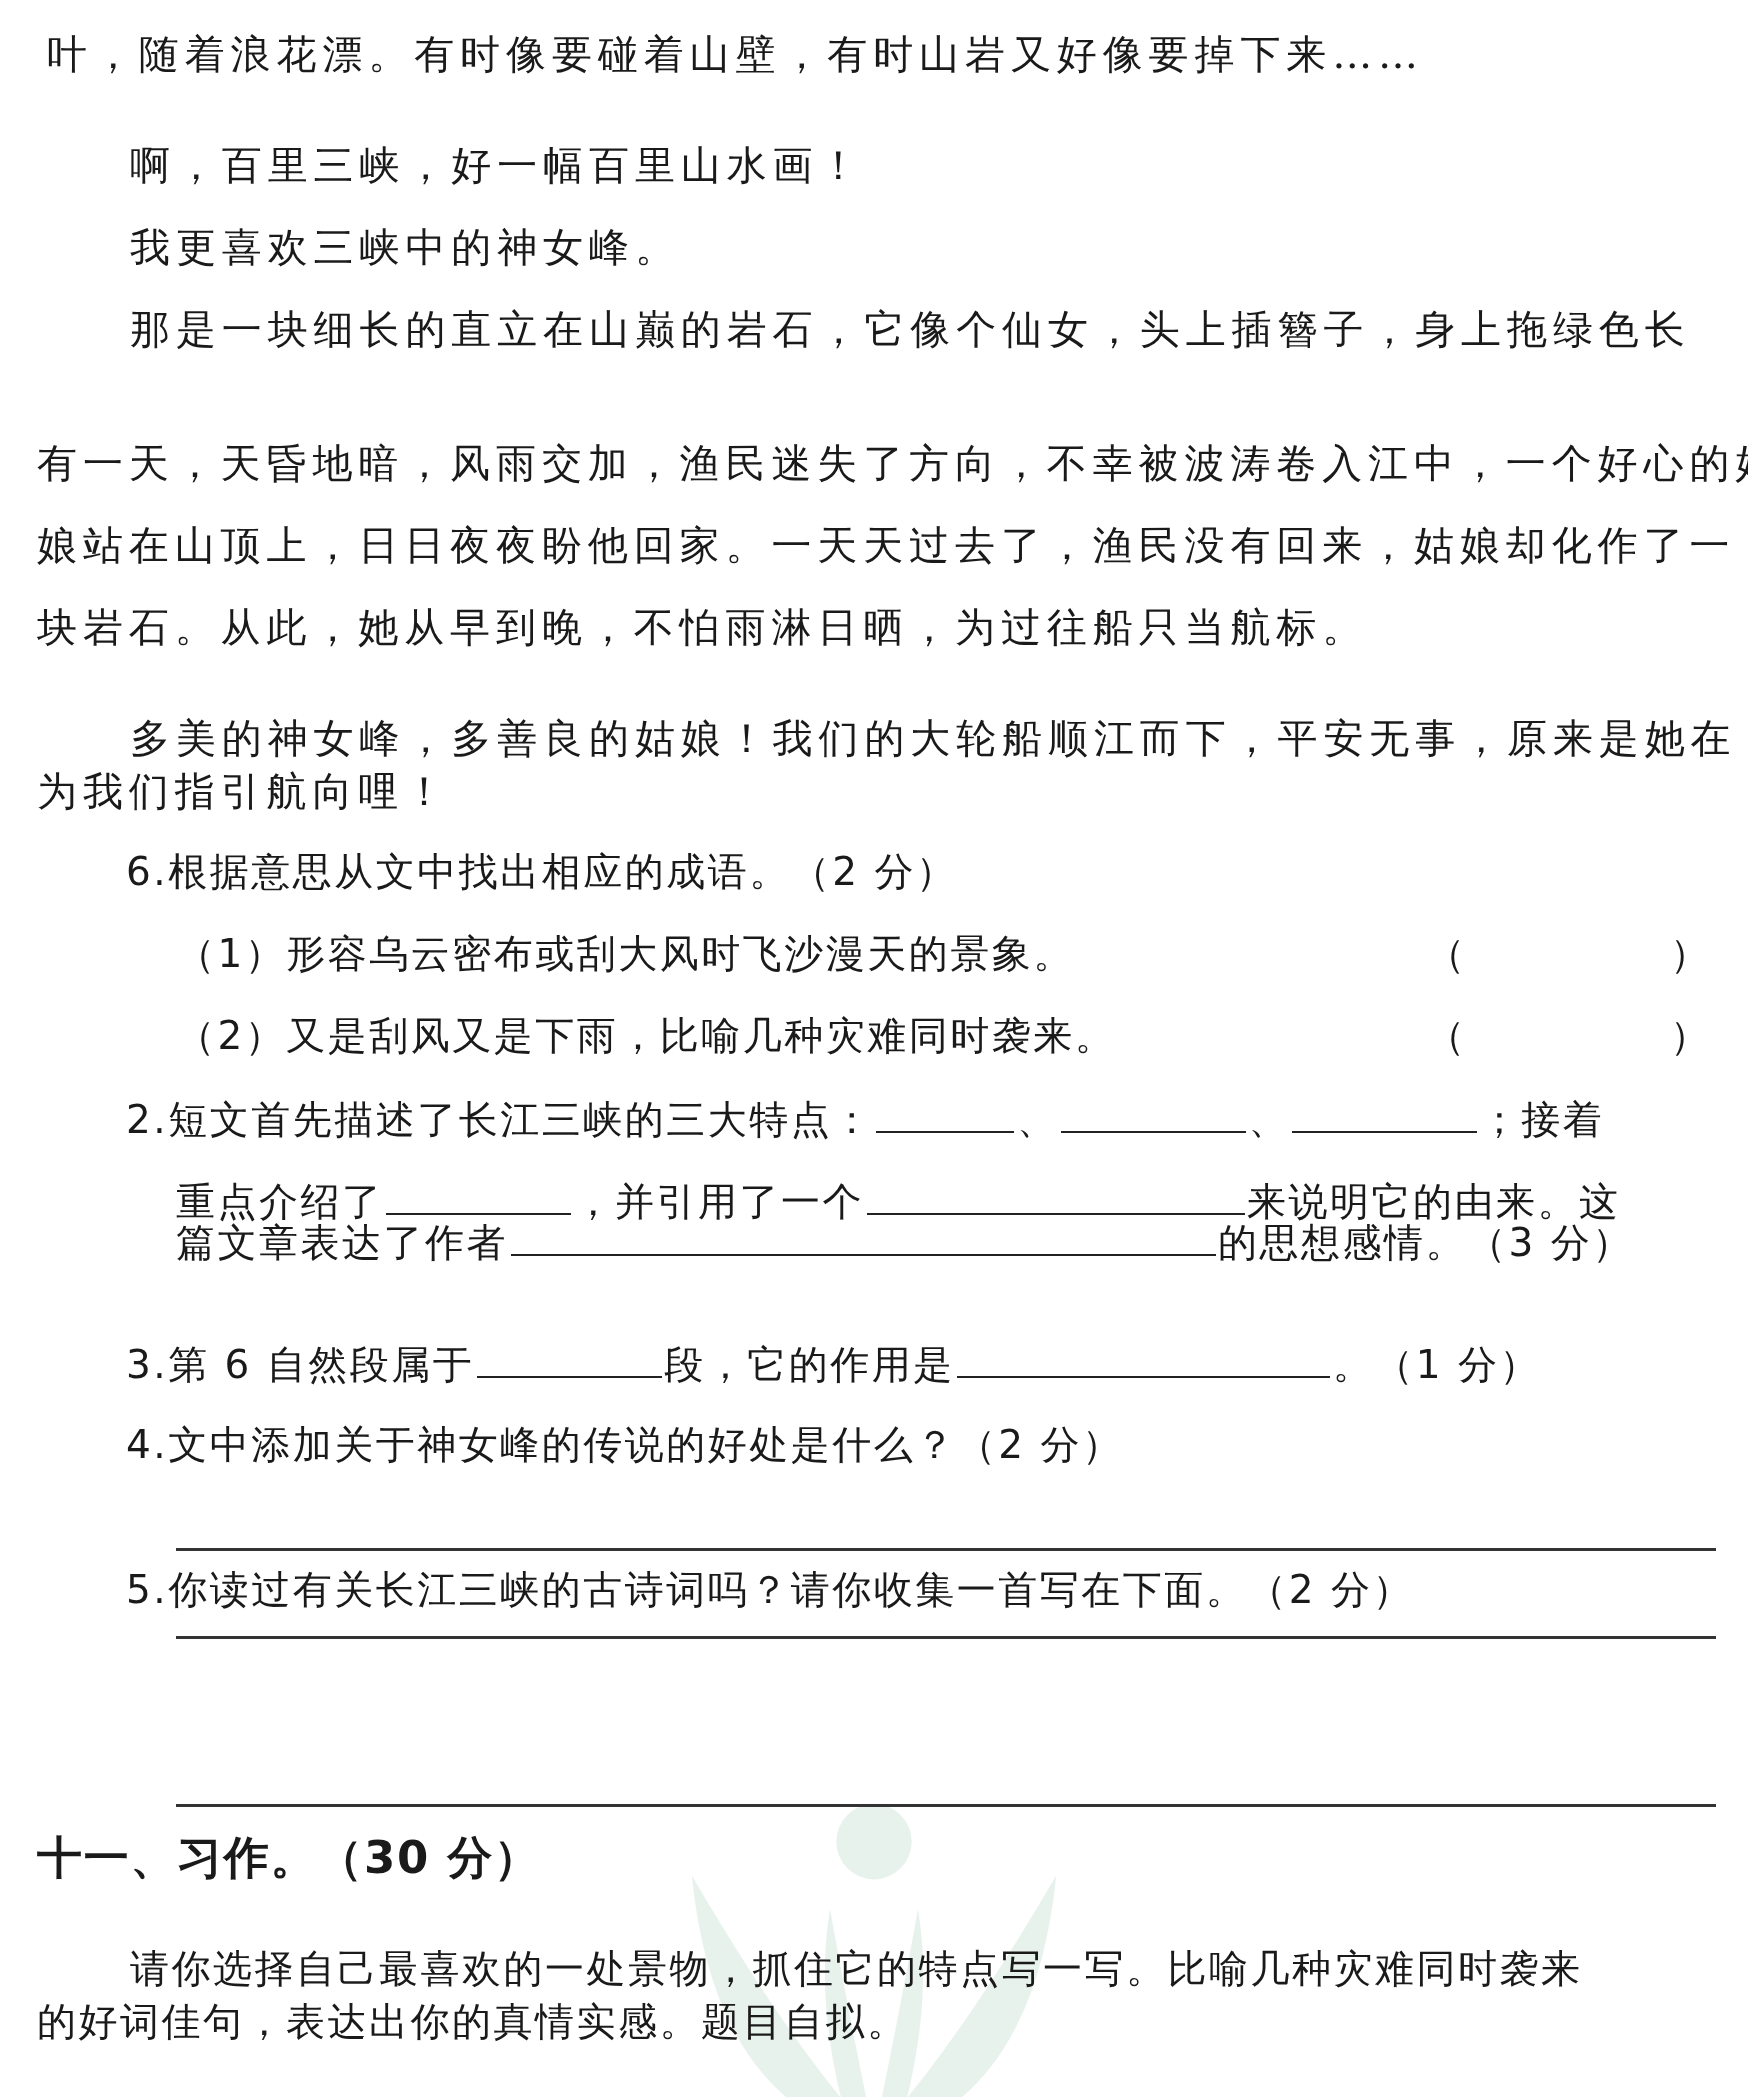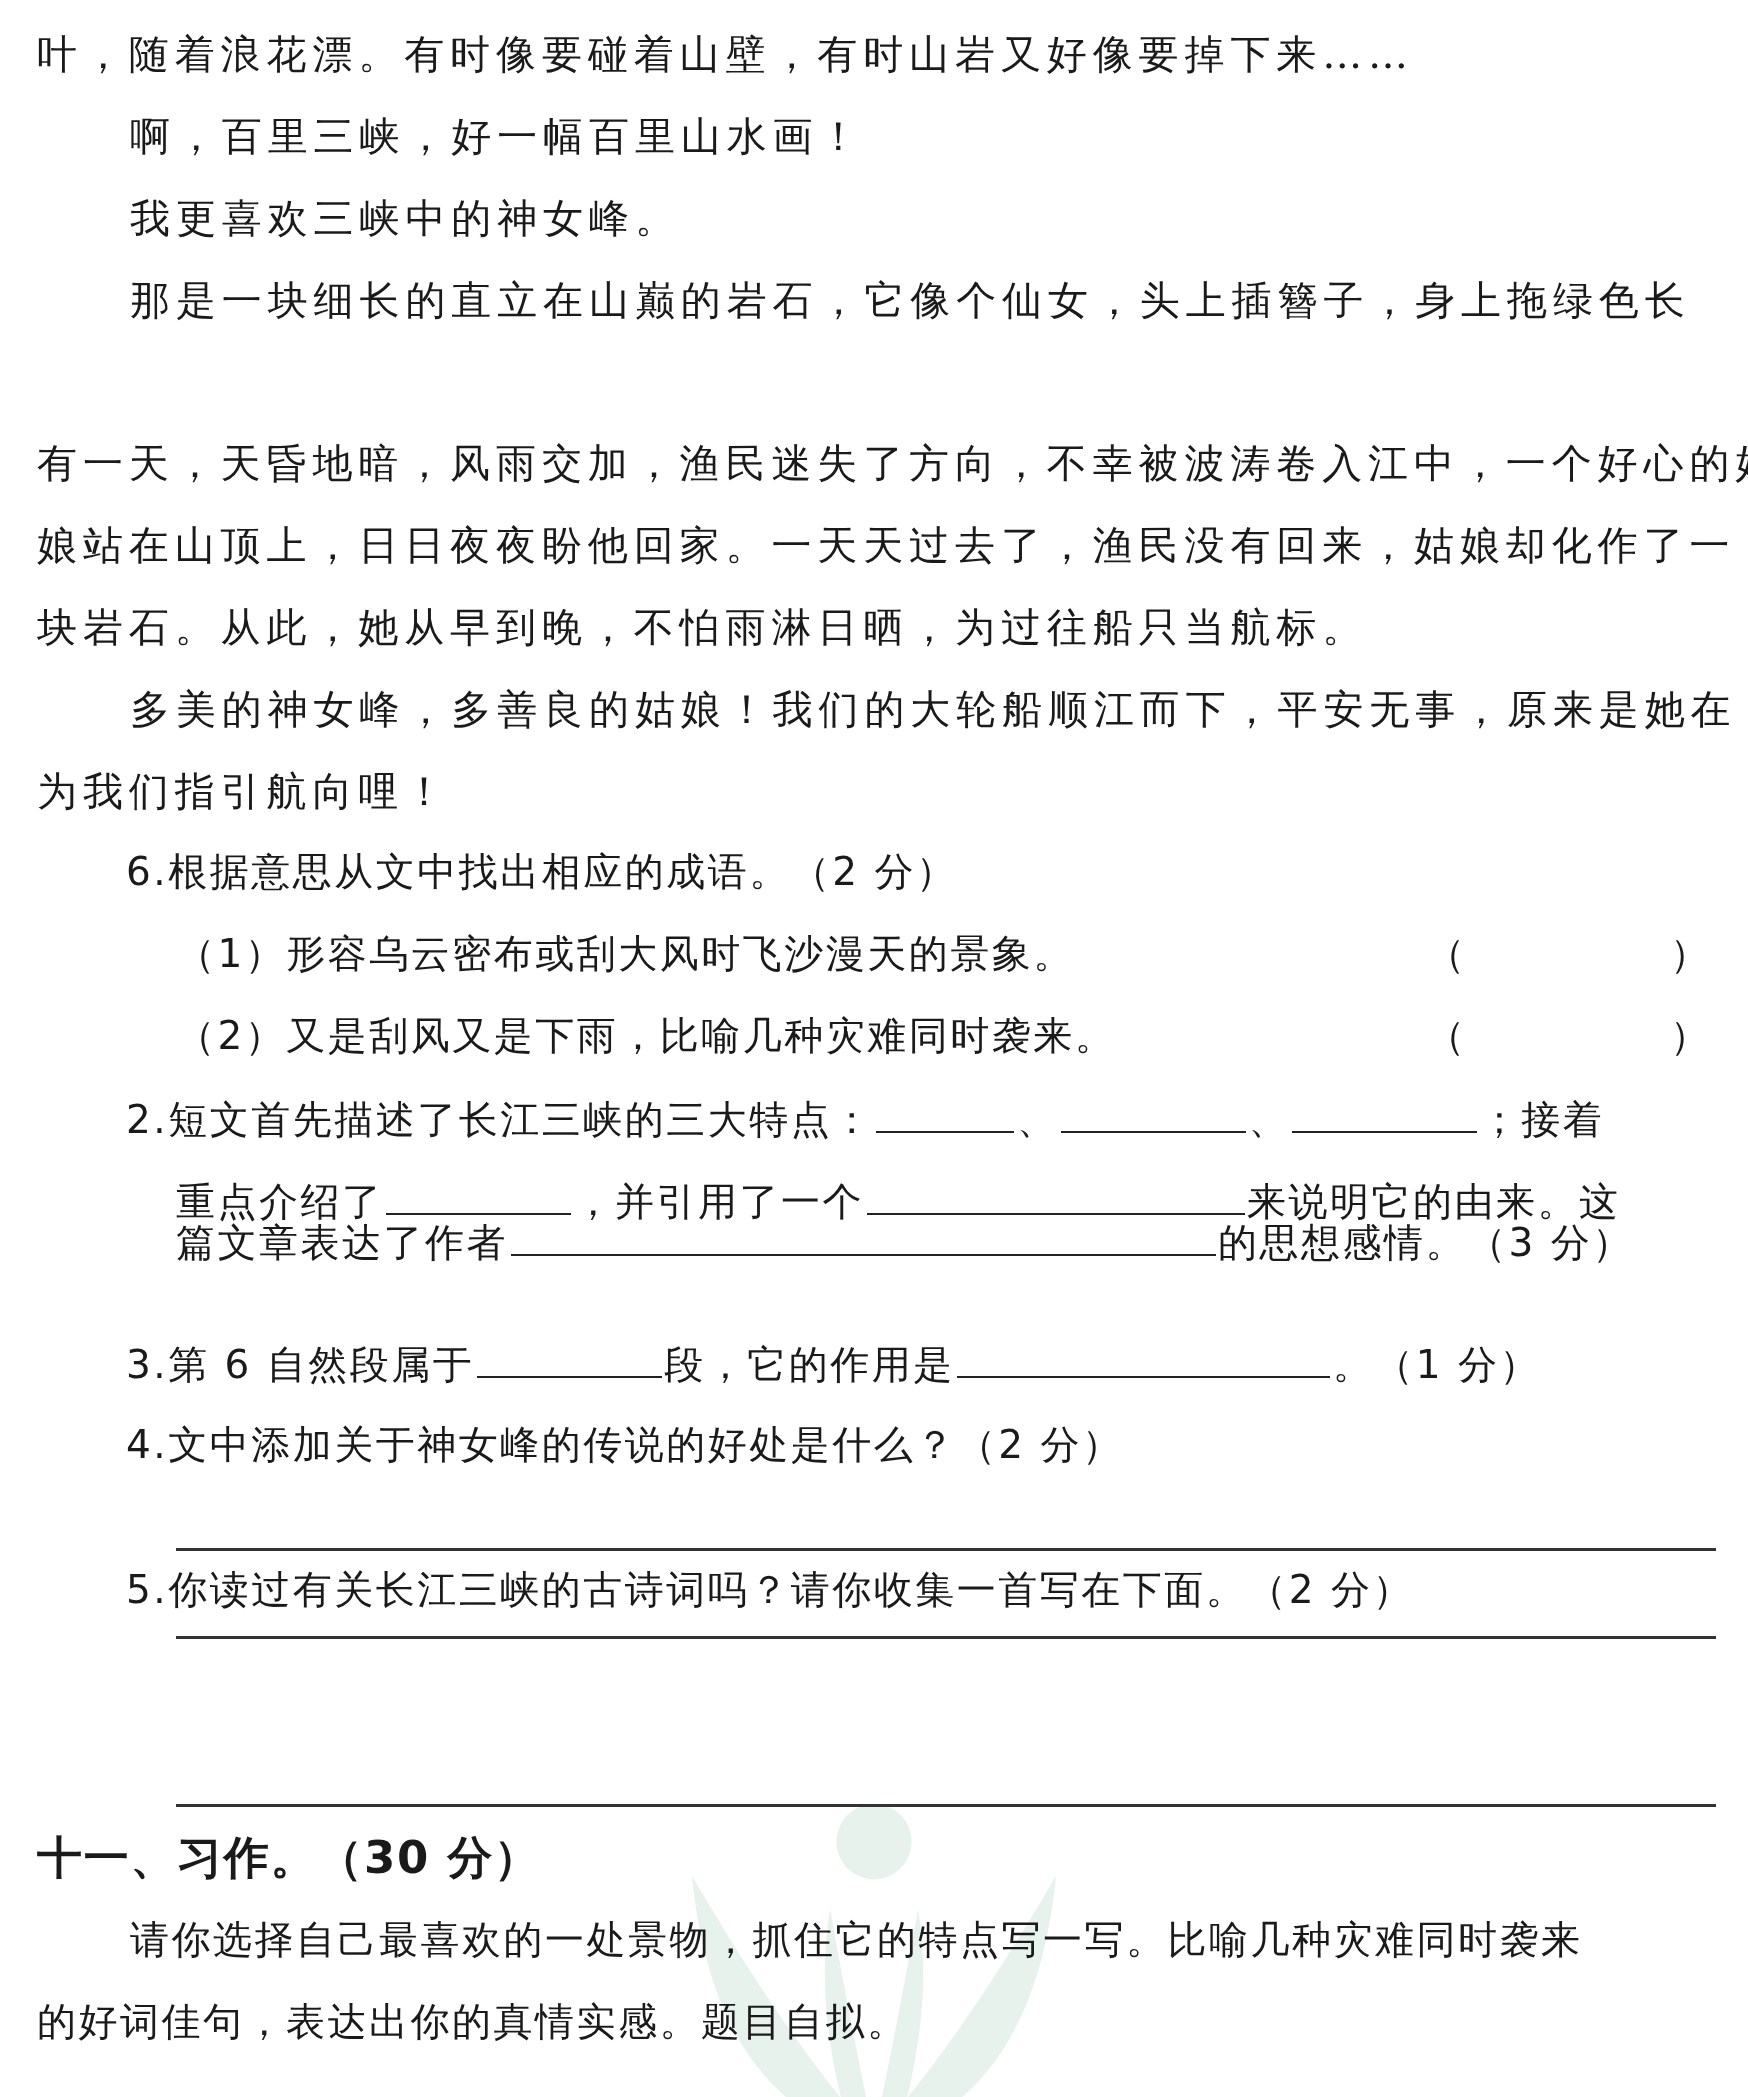--- a/index.html
+++ b/index.html
@@ -9,21 +9,21 @@
     color: #1a1a1a;
   }
   .page { position: absolute; left: 0; top: 0; width: 1748px; height: 2582px; }
 
   
   .line {
     position: absolute; left: 37px; right: 29px;
     font-size: 40px; line-height: 50px; white-space: nowrap;
     letter-spacing: 5.9px;
   }
-  .indent { left: 130px; }
+  .indent { left: 130px; margin-top: 29px; }
   .q { left: 126px; letter-spacing: 2.5px; font-family: "DejaVu Sans", "Liberation Sans", sans-serif; font-size: 39px; }
   .sub { left: 176px; letter-spacing: 2.5px; font-family: "DejaVu Sans", "Liberation Sans", sans-serif; font-size: 39px; }
   .sans { font-family: "DejaVu Sans", "Liberation Sans", sans-serif; letter-spacing: 2.5px; font-size: 39px; }
   .heading { left: 37px; font-family: "DejaVu Sans", "Liberation Sans", sans-serif; font-size: 45px; letter-spacing: 1.7px; font-weight: bold; }
 
   .blank {
     display: inline-block; border-bottom: 2.9px solid #222; height: 38px;
     vertical-align: baseline; margin: 0 2.5px;
   }
 
@@ -41,21 +41,21 @@
 <div class="page">
 
   <svg class="wm-logo" viewBox="0 0 1050 850">
     <circle cx="525" cy="120" r="90" fill="#2e8b57"></circle>
     <path d="M90 200 Q140 700 470 820 L470 760 Q300 560 90 200 Z" fill="#2e8b57"></path>
     <path d="M960 200 Q910 700 580 820 L580 760 Q750 560 960 200 Z" fill="#2e8b57"></path>
     <path d="M470 820 Q380 520 420 280 Q470 560 525 820 Z" fill="#2e8b57"></path>
     <path d="M580 820 Q670 520 630 280 Q580 560 525 820 Z" fill="#2e8b57"></path>
   </svg>
 
-  <div class="line" style="top:29px;">叶，随着浪花漂。有时像要碰着山壁，有时山岩又好像要掉下来……</div>
+  <div class="line" style="top:29px;margin-left:10px;">叶，随着浪花漂。有时像要碰着山壁，有时山岩又好像要掉下来……</div>
   <div class="line indent" style="top:111px;">啊，百里三峡，好一幅百里山水画！</div>
   <div class="line indent" style="top:193px;">我更喜欢三峡中的神女峰。</div>
   <div class="line indent" style="top:275px;">那是一块细长的直立在山巅的岩石，它像个仙女，头上插簪子，身上拖绿色长</div>
   <div class="line" style="top:438px;">有一天，天昏地暗，风雨交加，渔民迷失了方向，不幸被波涛卷入江中，一个好心的姑</div>
   <div class="line" style="top:520px;">娘站在山顶上，日日夜夜盼他回家。一天天过去了，渔民没有回来，姑娘却化作了一</div>
   <div class="line indent" style="top:684px;">多美的神女峰，多善良的姑娘！我们的大轮船顺江而下，平安无事，原来是她在</div>
   <div class="line" style="top:602px;">块岩石。从此，她从早到晚，不怕雨淋日晒，为过往船只当航标。</div>
   <div class="line" style="top:766px;">为我们指引航向哩！</div>
 
   <div class="line q" style="top:847px;">6.根据意思从文中找出相应的成语。（2 分）</div>

